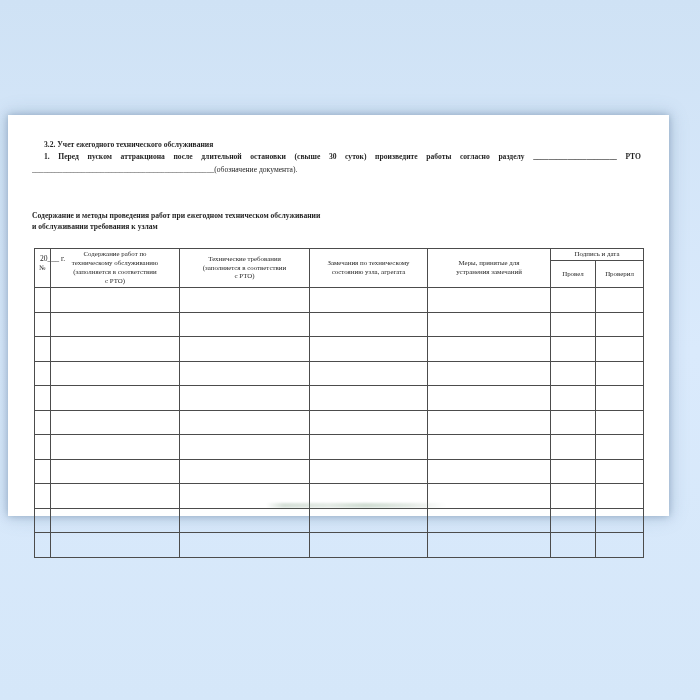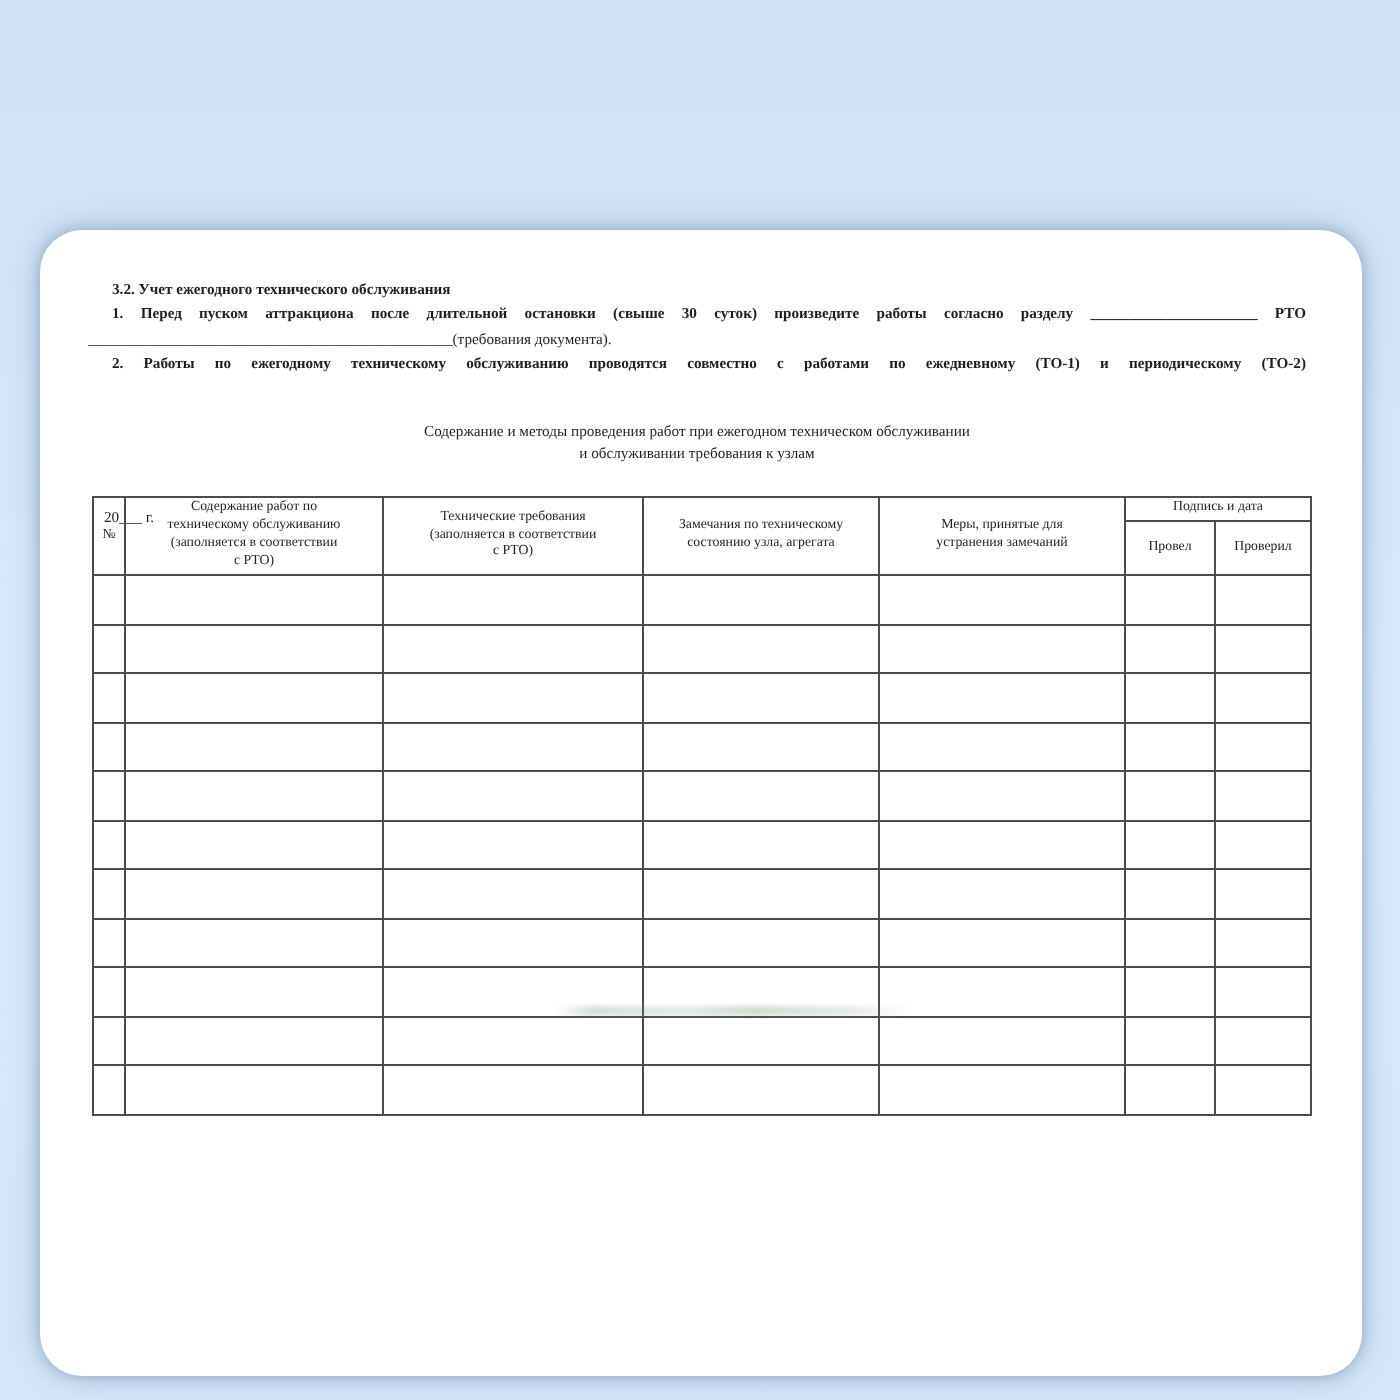--- a/index.html
+++ b/index.html
@@ -8,36 +8,35 @@
   }
   *{ box-sizing:border-box; }
   html,body{ margin:0; padding:0; }
   body{
     width:700px; height:700px; overflow:hidden;
     background:linear-gradient(180deg,var(--bg-top) 0%,var(--bg-mid) 50%,var(--bg-bot) 100%);
     font-family:"Liberation Serif","DejaVu Serif",serif;
     color:var(--ink);
   }
   .page{
-    position:absolute; left:20px; top:115px; width:661px; height:573px;
+    position:absolute; left:8px; top:115px; width:661px; height:401px;
     background:var(--page);
     box-shadow:0 0 7px var(--shadow), 0 0 18px rgba(97,126,158,.32);
-    border-radius:21px;
   }
   .text-block{
     position:absolute; left:24px; top:24px; width:609px;
     font-size:7.6px; line-height:12.3px;
   }
   .tline{ overflow:hidden; }
   .bold{ font-weight:bold; }
   .indent{ text-indent:12px; }
   .just{ text-align:justify; text-align-last:justify;font-weight:bold; }
   .title-block{
     position:absolute; left:24px; top:95px; width:609px;
-    text-align:center; font-weight:normal; font-size:7.6px; line-height:11px;
+    text-align:left; font-weight:bold; font-size:7.6px; line-height:11px;
   }
   .year{
     position:absolute; left:32px; top:119px; font-size:7.6px; line-height:10px;margin-top:20px;
   }
   table.form{
     position:absolute; left:26px; top:133px; width:609px;
     border-collapse:collapse; table-layout:fixed;
   }
   table.form th, table.form td{
     border:1px solid var(--line); padding:0;
@@ -62,22 +61,21 @@
 </style>
 </head>
 <body>
 
 <div class="scene">
   <div class="page">
 
     <div class="text-block">
       <div class="tline bold indent">3.2. Учет ежегодного технического обслуживания</div>
       <div class="tline just indent">1. Перед пуском аттракциона после длительной остановки (свыше 30 суток) произведите работы согласно разделу ______________________ РТО</div>
-      <div class="tline">________________________________________________(требования документа).</div>
-      <div class="tline just indent">2. Работы по ежегодному техническому обслуживанию проводятся совместно с работами по ежедневному (ТО-1) и периодическому (ТО-2)</div>
+      <div class="tline">________________________________________________(обозначение документа).</div>
     </div>
 
     <div class="title-block">
       <div>Содержание и методы проведения работ при ежегодном техническом обслуживании</div>
       <div>и обслуживании требования к узлам</div>
     </div>
 
     <div class="year">20___ г.</div>
 
     <table class="form">

